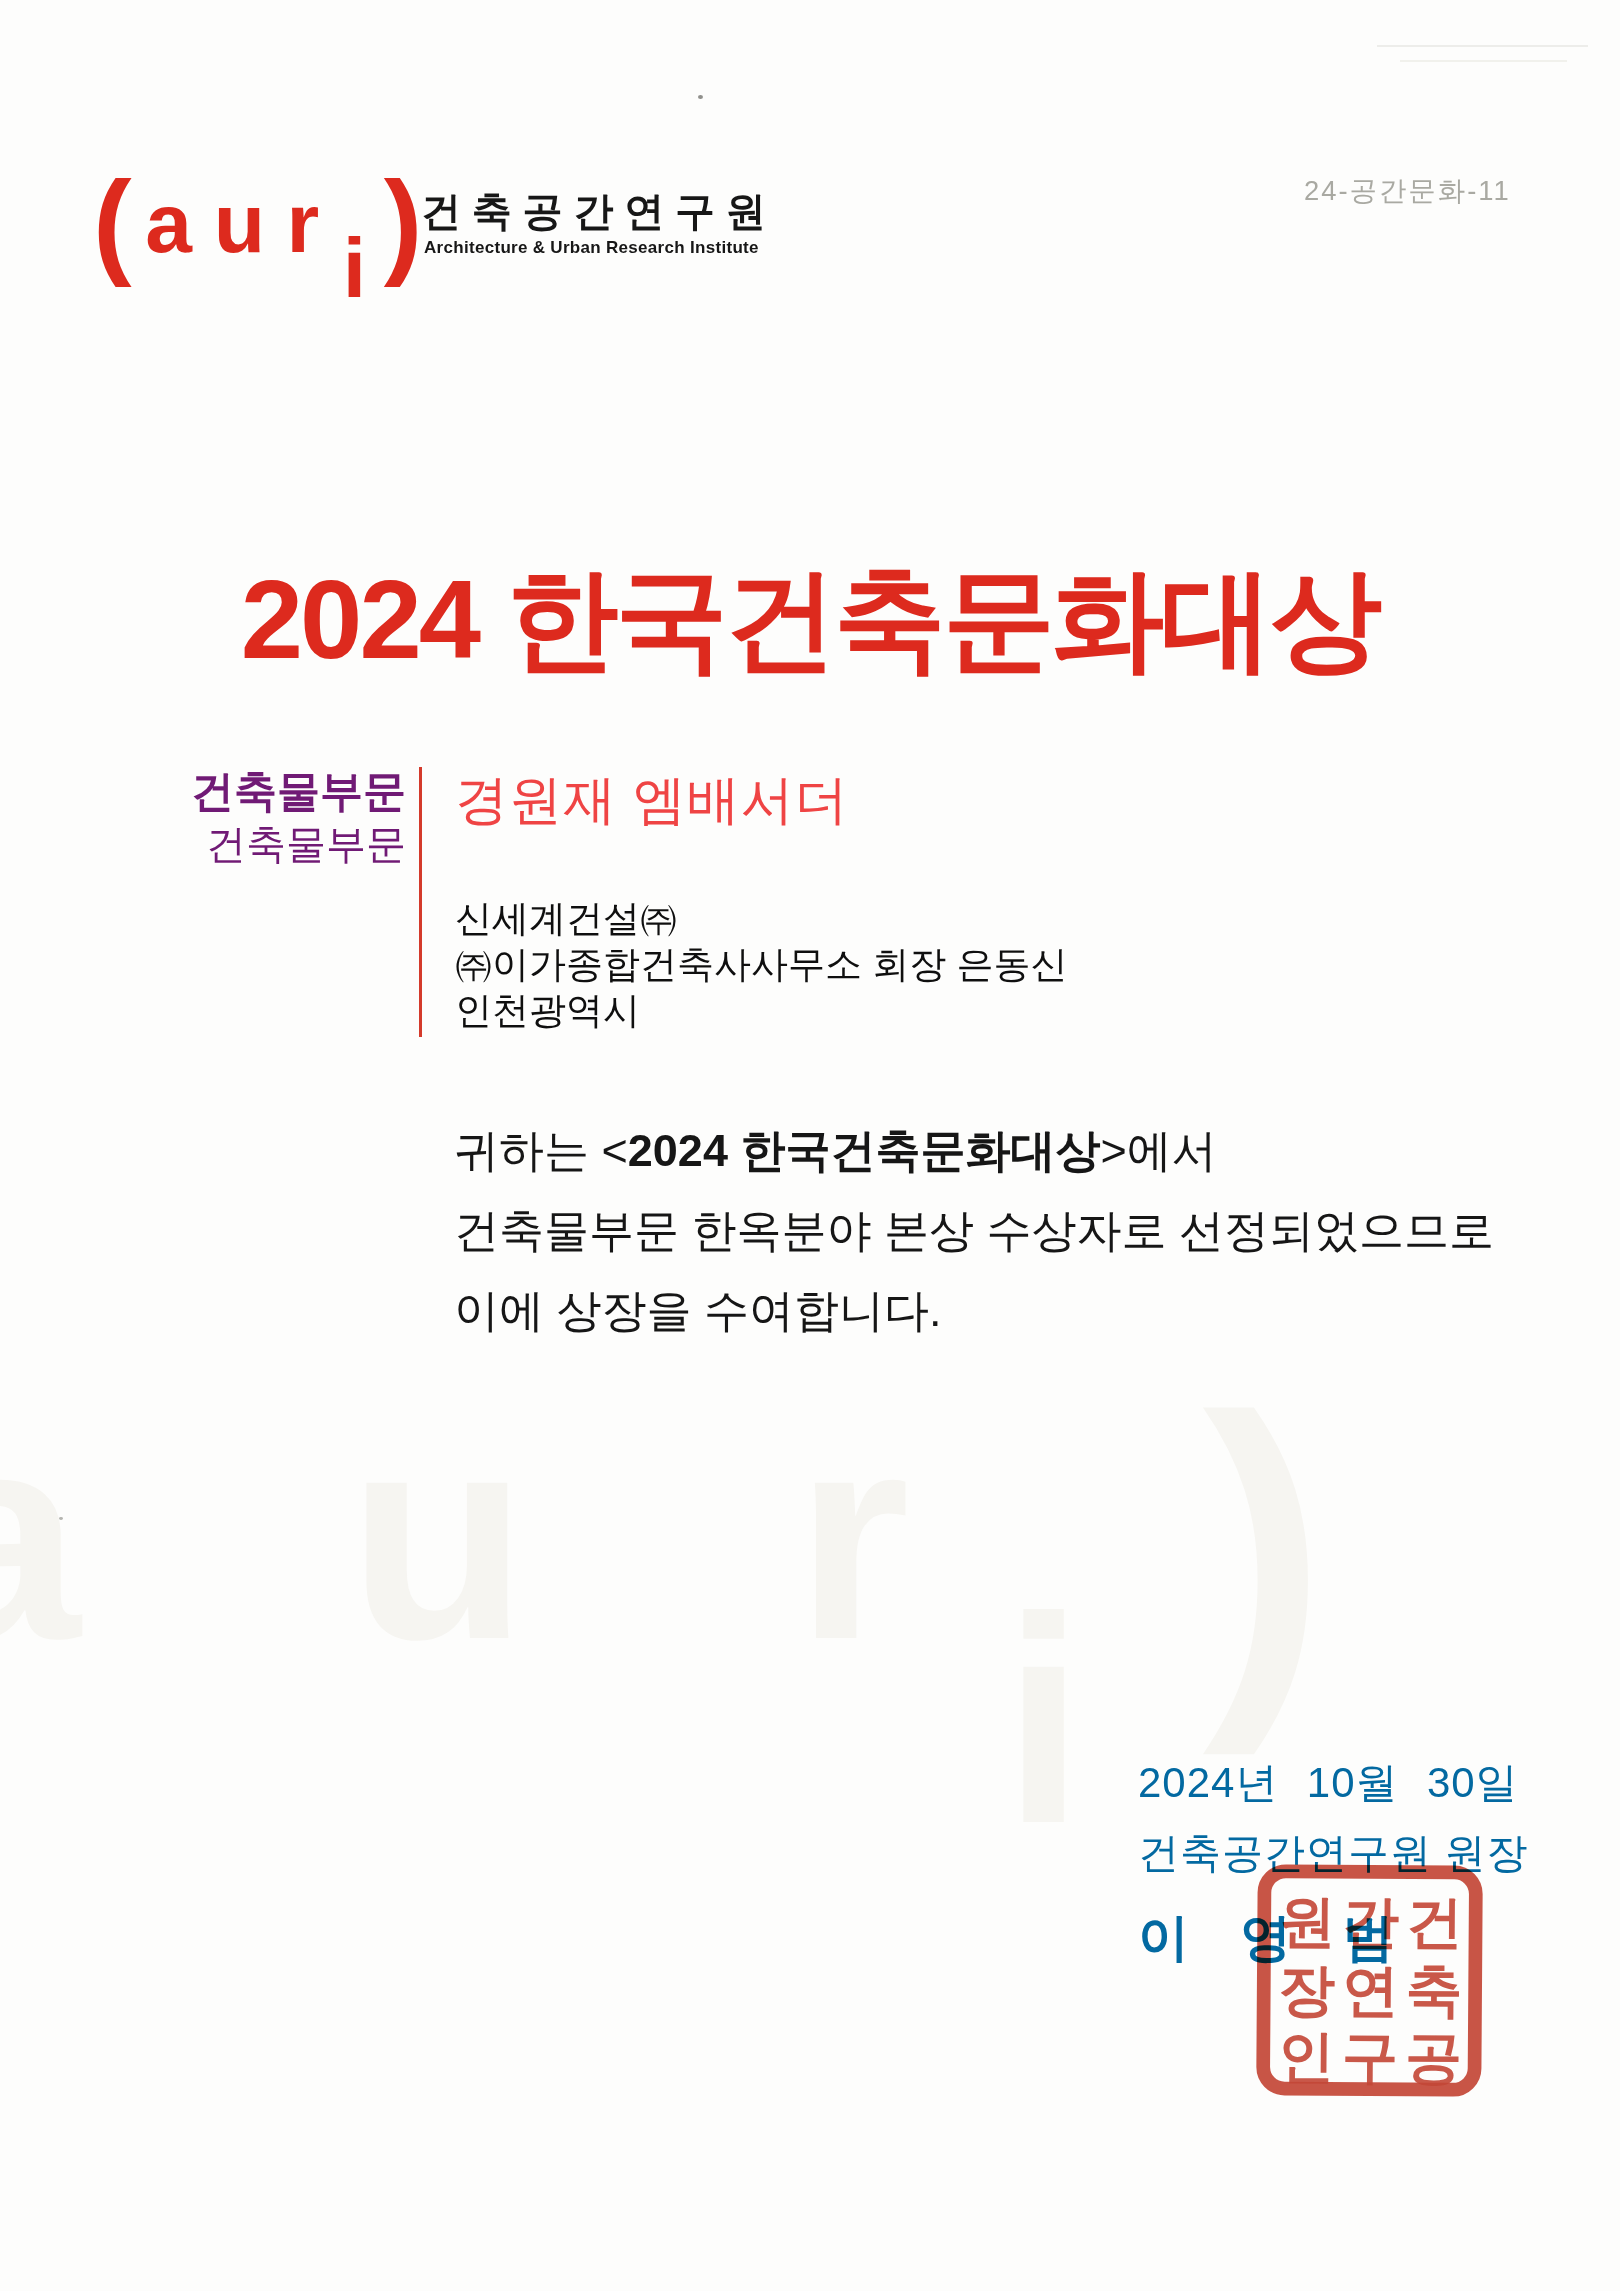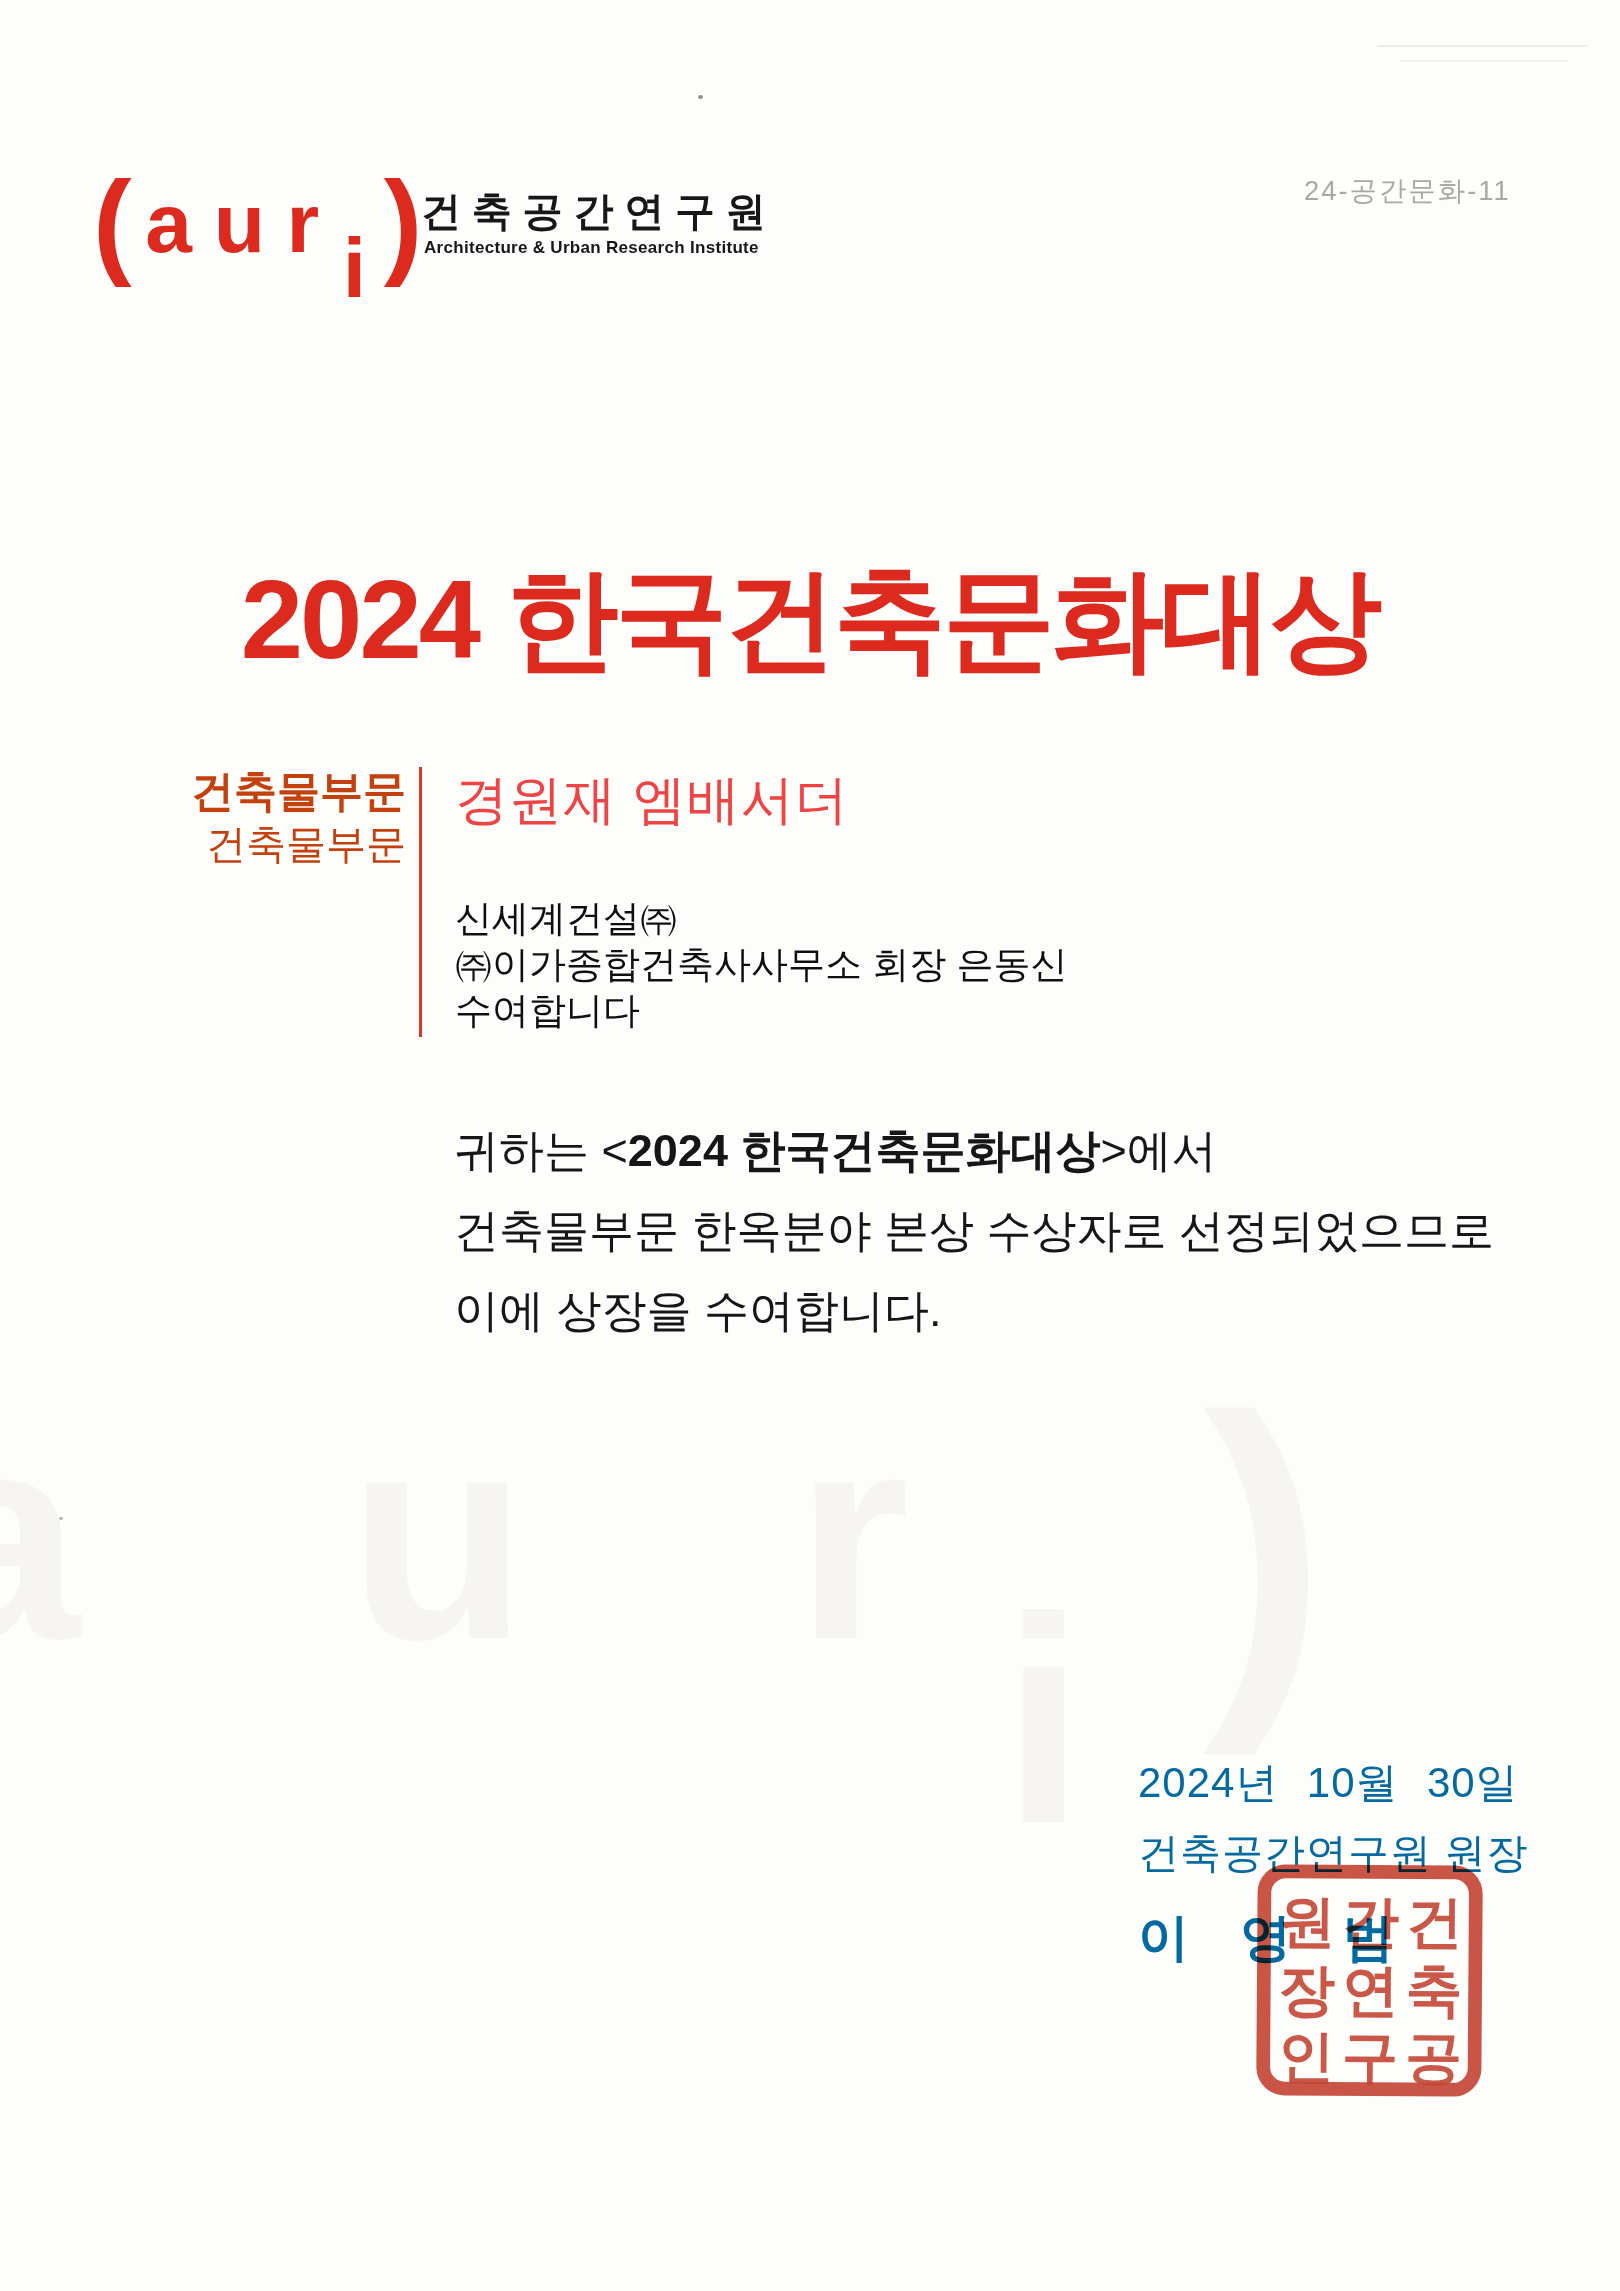--- a/index.html
+++ b/index.html
@@ -78,30 +78,30 @@
     <span class="letters">aur</span>
     <span class="sub-i">i</span>
     <span class="paren">)</span>
   </div>
   <div class="org-ko">건축공간연구원</div>
   <div class="org-en">Architecture &amp; Urban Research Institute</div>
   <div class="doc-no" style="color:#a9a9a2;">24-공간문화-11</div>
 
   <div class="title" style="color:#dd2a1e;">2024 한국건축문화대상</div>
 
-  <div class="category" style="color:#c2410c;">
+  <div class="category" style="color:#701a75;">
     <div class="main">건축물부문</div>
     <div class="sub">건축물부문</div>
   </div>
   <div class="v-divider" style="background:#d43a2b;"></div>
   <div class="recipient">경원재 엠배서더</div>
   <div class="details">
     <div>신세계건설㈜</div>
     <div>㈜이가종합건축사사무소 회장 은동신</div>
-    <div>수여합니다</div>
+    <div>인천광역시</div>
   </div>
 
   <div class="body-text">
     <div class="body-line"><span>귀하는 &lt;</span><b>2024 한국건축문화대상</b><span>&gt;에서</span></div>
     <div class="body-line">건축물부문 한옥분야 본상 수상자로 선정되었으므로</div>
     <div class="body-line">이에 상장을 수여합니다.</div>
   </div>
 
   <div class="footer">
     <div class="f-date">2024년 10월 30일</div>

